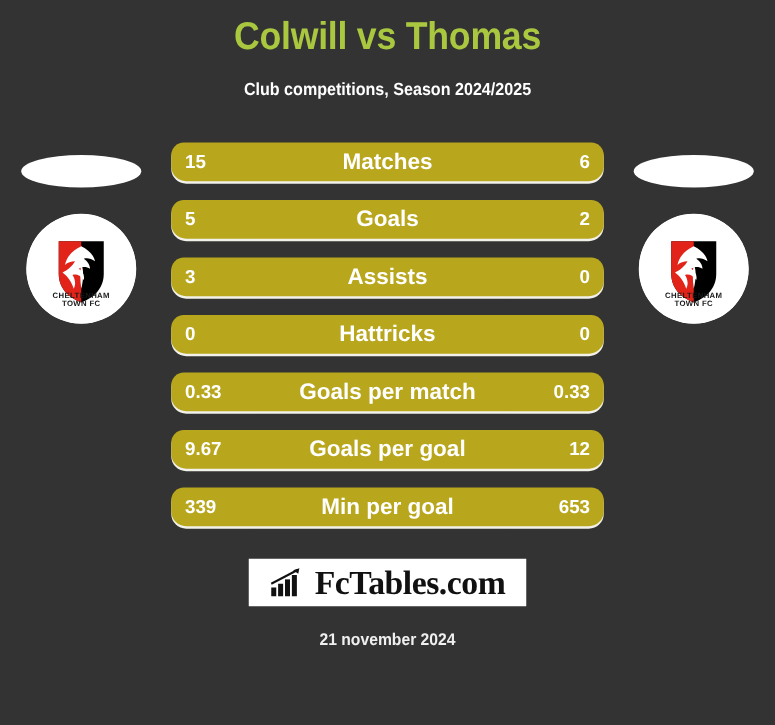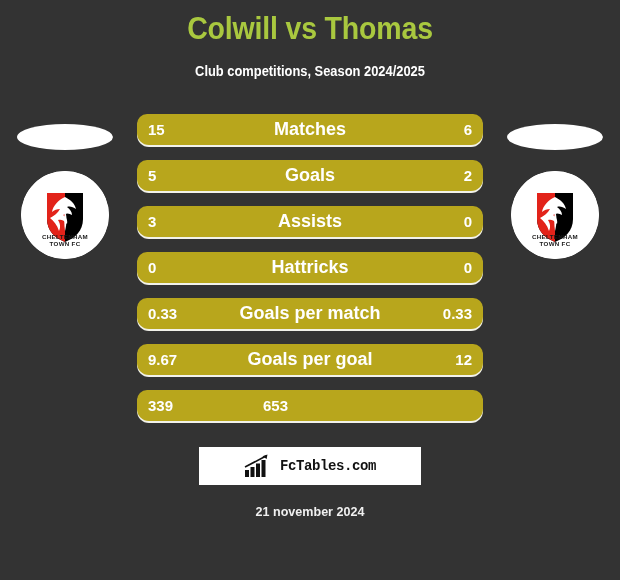--- a/index.html
+++ b/index.html
@@ -157,22 +157,22 @@
     background: #ffffff;
     display: flex;
     align-items: center;
     justify-content: center;
     gap: 6px;
   }
 
   .brand-icon { display: block; }
 
   .brand-text {
-    font-family: Liberation Mono, monospace;
-    font-size: 14px;
+    font-family: Liberation Serif, serif;
+    font-size: 27px;
     font-weight: bold;
     color: #111111;
     letter-spacing: -0.4px;
     line-height: 24px;
     white-space: nowrap;
   }
 
   .date {
     position: absolute;
     top: 503px;
@@ -266,20 +266,21 @@
     </div>
 
     <div class="stat-row">
       <span class="stat-home">9.67</span>
       <span class="stat-label">Goals per goal</span>
       <span class="stat-away">12</span>
     </div>
 
     <div class="stat-row">
       <span class="stat-home">339</span>
+      <span class="stat-label">Min per goal</span>
       <span class="stat-away">653</span>
     </div>
 
   </div>
 
   <div class="brand">
     <svg class="brand-icon" width="30" height="25" viewBox="0 0 30 25">
       <rect x="1" y="16" width="4" height="7" fill="#111111"></rect>
       <rect x="6.5" y="13" width="4" height="10" fill="#111111"></rect>
       <rect x="12" y="9.5" width="4" height="13.5" fill="#111111"></rect>

